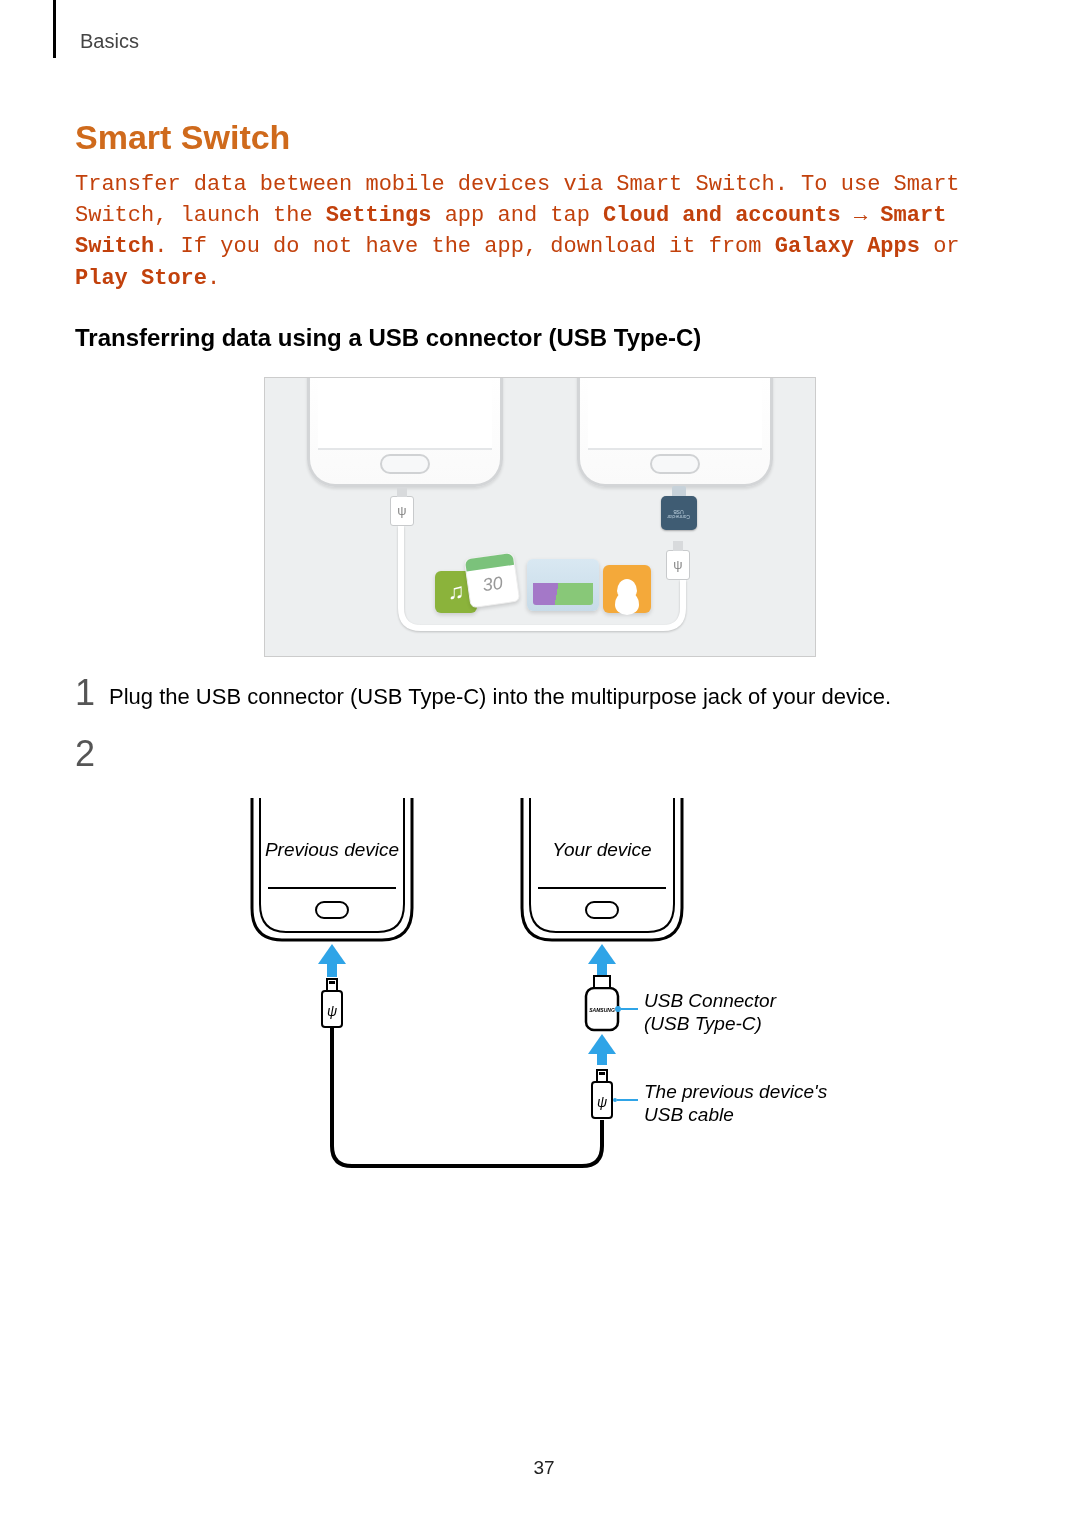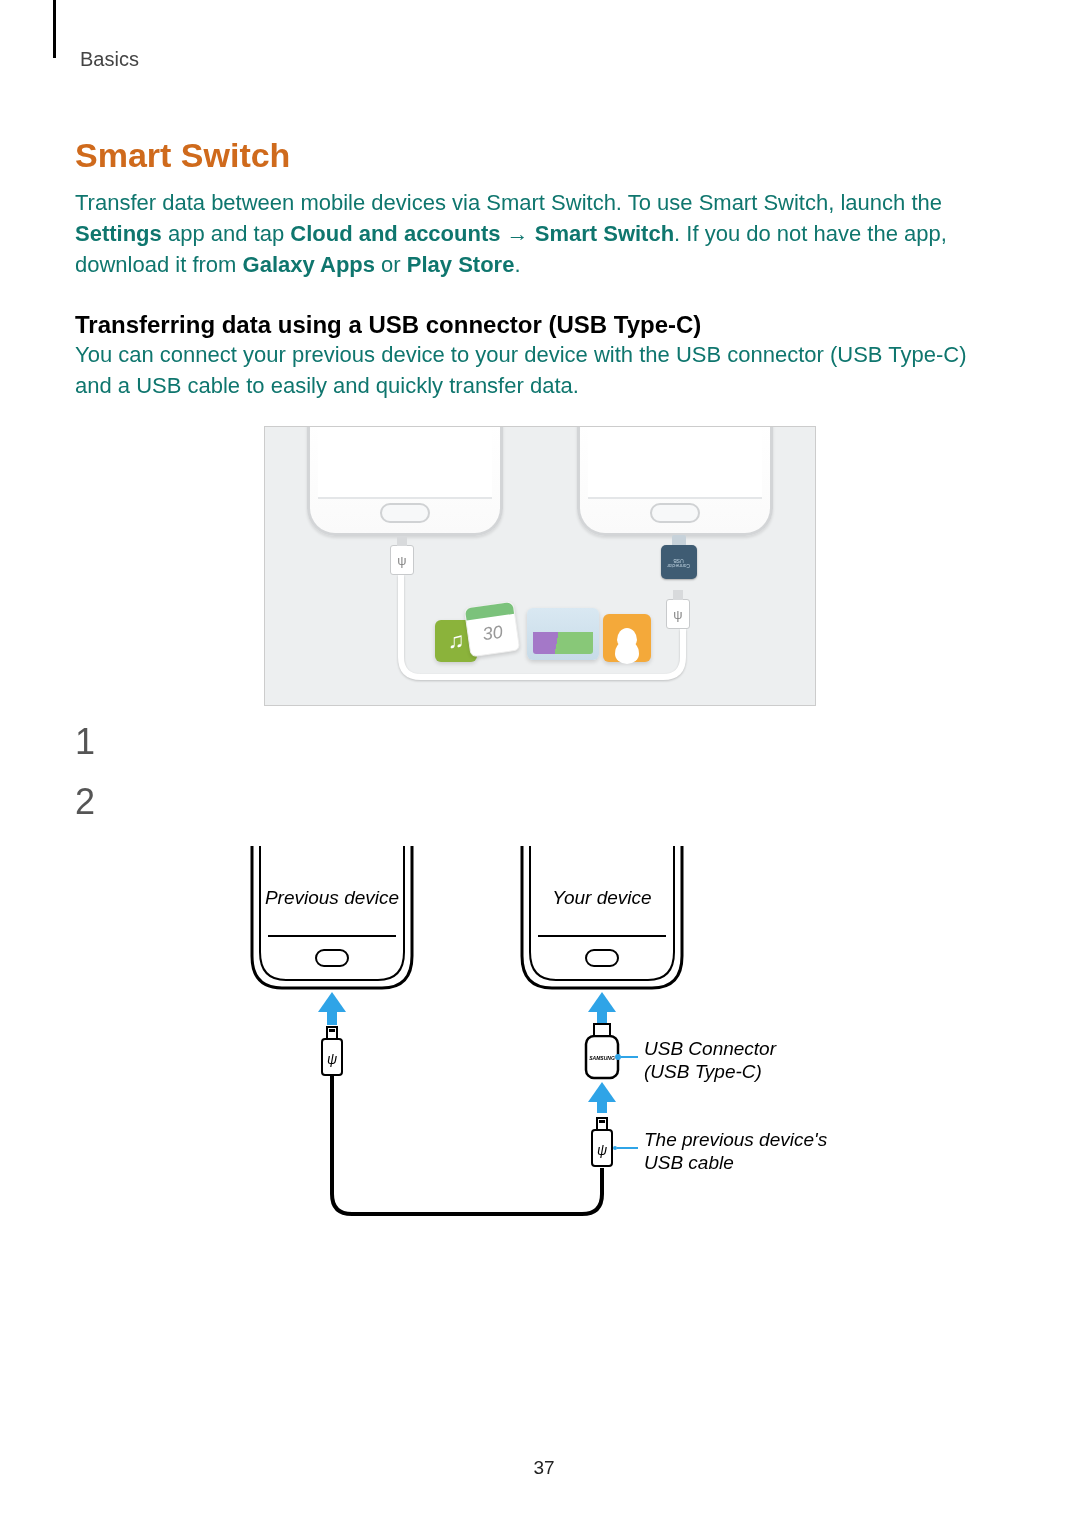--- a/index.html
+++ b/index.html
@@ -8,21 +8,21 @@
     background: #ffffff;
     font-family: "Segoe UI", "Helvetica Neue", Arial, sans-serif;
     color: #000;
     width: 1080px;
   }
   .page {
     width: 1080px;
     height: 1527px;
     position: relative;
     box-sizing: border-box;
-    padding: 48px 75px 0 75px;
+    padding: 30px 75px 0 75px;
   }
   .header-marker {
     position: absolute;
     left: 53px;
     top: 0;
     width: 3px;
     height: 58px;
     background: #000;
   }
   .breadcrumb {
@@ -34,21 +34,22 @@
   .title {
     color: #cf6a1c;
     font-size: 34px;
     font-weight: 700;
     margin-top: 65px;
     margin-bottom: 12px;
   }
   .intro, .subintro {
     font-size: 22px;
     line-height: 1.42;
-    color: #0f766e;
+    color: #c2410c;
+    font-family: Liberation Mono, monospace;
   }
   .intro b { font-weight: 700; }
   .subtitle {
     font-size: 24px;
     font-weight: 700;
     margin-top: 30px;
   }
   .figure1 {
     width: 550px;
     height: 278px;
@@ -191,21 +192,20 @@
   <div class="header-marker"></div>
   <div class="breadcrumb">Basics</div>
 
   <div class="title">Smart Switch</div>
 
   <div class="intro">
     <span>Transfer data between mobile devices via Smart Switch. To use Smart Switch, launch the </span><b>Settings</b><span> app and tap </span><b>Cloud and accounts</b><span> → </span><b>Smart Switch</b><span>. If you do not have the app, download it from </span><b>Galaxy Apps</b><span> or </span><b>Play Store</b><span>.</span>
   </div>
 
   <div class="subtitle">Transferring data using a USB connector (USB Type-C)</div>
-  <div class="subintro">You can connect your previous device to your device with the USB connector (USB Type-C) and a USB cable to easily and quickly transfer data.</div>
 
   <div class="figure1">
     <div class="phone-top left">
       <div class="screen"></div>
       <div class="homebtn"></div>
     </div>
     <div class="phone-top right">
       <div class="screen"></div>
       <div class="homebtn"></div>
     </div>
@@ -231,20 +231,21 @@
       <div class="mi music"></div>
       <div class="mi cal"></div>
       <div class="mi photo"></div>
       <div class="mi contact"></div>
     </div>
   </div>
 
   <div class="steps">
     <div class="step">
       <div class="step-num">1</div>
+      <div class="step-text">Plug the USB connector (USB Type-C) into the multipurpose jack of your device.</div>
     </div>
     <div class="step">
       <div class="step-num">2</div>
     </div>
   </div>
 
   <div class="figure2">
     <svg viewBox="0 0 640 390" width="640" height="390">
 
       <g>

